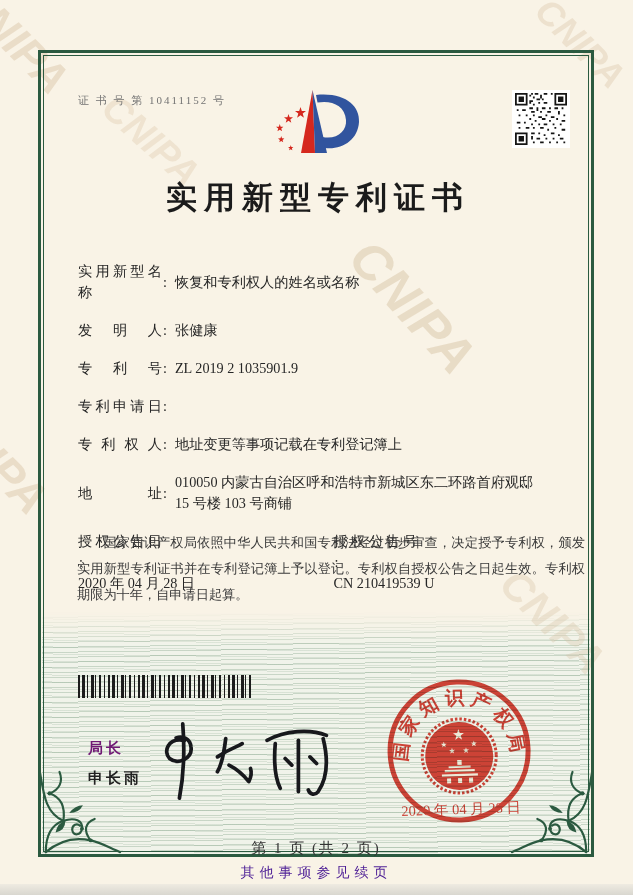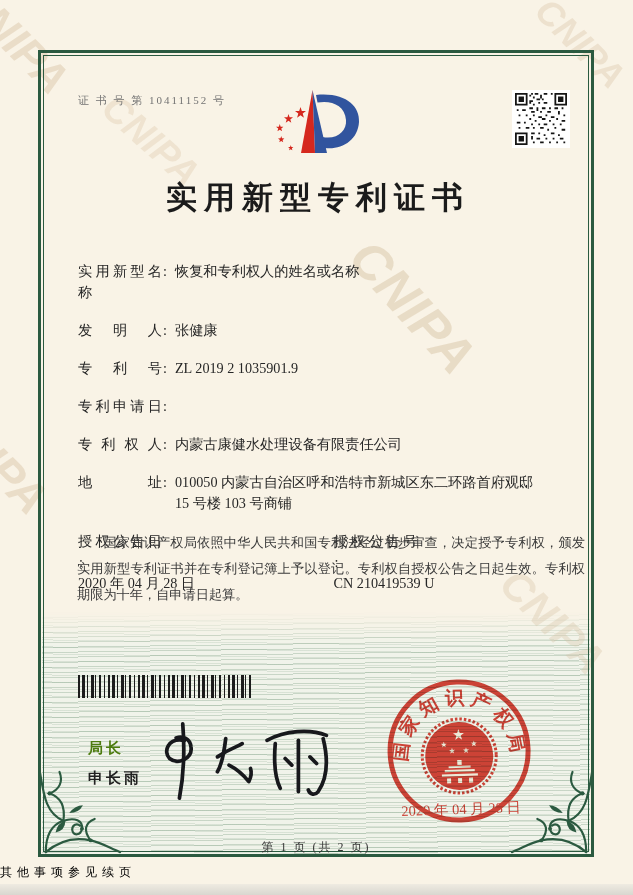--- a/index.html
+++ b/index.html
@@ -49,21 +49,21 @@
   
   .cert-no{position:absolute;left:37px;top:40px;font-size:11px;letter-spacing:2px;color:#737373;}
   .qr{position:absolute;left:471px;top:37px;width:58px;height:58px;background:#fff;padding:3px;box-sizing:border-box;}
   .logo{position:absolute;left:224px;top:36px;width:102px;height:86px;}
   .title{
     position:absolute;left:2px;top:124px;width:100%;text-align:center;
     font-size:31px;font-weight:bold;letter-spacing:7px;color:#1b1b1b;
   }
   
   .fields{position:absolute;left:37px;top:208px;width:500px;font-size:14.2px;line-height:21px;color:#262626;}
-  .row{margin-bottom:17px;display:flex;align-items:flex-start;}
+  .row{margin-bottom:17px;display:flex;align-items:center;}
   .flabel{display:inline-block;width:84px;text-align:justify;text-align-last:justify;flex:none;}
   .fcolon{flex:none;margin:0 8px 0 1px;}
   .fvalue{display:inline-block;max-width:360px;}
   .grant-row{display:block;margin-bottom:0;}
   .pair{display:inline-flex;align-items:flex-start;flex-direction:column;}
   .pair.first{width:252px;}
   
   .paras{position:absolute;left:36px;top:477px;width:508px;font-size:13.2px;line-height:26px;
          text-align:justify;color:#3a3a3a;}
   .paras p{margin:0;text-indent:2em;}
@@ -73,27 +73,27 @@
     background:repeating-linear-gradient(90deg,
       #1c1c1c 0px,#1c1c1c 2px,transparent 2px,transparent 4px,
       #1c1c1c 4px,#1c1c1c 7px,transparent 7px,transparent 9px,
       #1c1c1c 9px,#1c1c1c 10px,transparent 10px,transparent 13px,
       #1c1c1c 13px,#1c1c1c 16px,transparent 16px,transparent 17px,
       #1c1c1c 17px,#1c1c1c 18px,transparent 18px,transparent 21px,
       #1c1c1c 21px,#1c1c1c 23px,transparent 23px,transparent 26px,
       #1c1c1c 26px,#1c1c1c 27px,transparent 27px,transparent 30px);
   }
   
-  .director-title{position:absolute;left:47px;top:686px;font-size:15px;font-weight:bold;letter-spacing:3px;color:#4d7c0f;}
+  .director-title{position:absolute;left:47px;top:686px;font-size:15px;font-weight:bold;letter-spacing:3px;color:#701a75;}
   .director-name{position:absolute;left:47px;top:716px;font-size:15px;font-weight:bold;letter-spacing:3px;color:#222;}
   .signature{position:absolute;left:112px;top:660px;width:190px;height:96px;}
   .seal{position:absolute;left:343px;top:621px;width:150px;height:150px;mix-blend-mode:multiply;opacity:.93;transform:rotate(-2deg);}
   
-  .page-ind{position:absolute;left:0;top:786px;width:100%;text-align:center;font-size:12px;letter-spacing:2px;color:#333;}
-  .continuation{position:absolute;left:0;top:864px;width:100%;text-align:left;font-size:12px;letter-spacing:5px;color:#000000;}
+  .page-ind{position:absolute;left:0;top:786px;width:100%;text-align:center;font-size:15px;letter-spacing:2px;color:#333;}
+  .continuation{position:absolute;left:0;top:864px;width:100%;text-align:center;font-size:14px;letter-spacing:5px;color:#4c1d95;}
 </style>
 </head>
 <body>
 
 <div class="guilloche"></div>
 
 <span class="wm wm1">CNIPA</span>
 <span class="wm wm2">CNIPA</span>
 <span class="wm wm3">CNIPA</span>
 <span class="wm wm4">CNIPA</span>
@@ -181,21 +181,21 @@
         <span class="fcolon">:</span>
         <span class="fvalue">ZL 2019 2 1035901.9</span>
     </div>
     <div class="row">
       <span class="flabel">专利申请日</span>
         <span class="fcolon">:</span>
     </div>
     <div class="row">
       <span class="flabel">专利权人</span>
         <span class="fcolon">:</span>
-        <span class="fvalue">内蒙古康健水处理设备有限责任公司</span>
+        <span class="fvalue">地址变更等事项记载在专利登记簿上</span>
     </div>
     <div class="row">
       <span class="flabel">地址</span>
         <span class="fcolon">:</span>
         <span class="fvalue">010050 内蒙古自治区呼和浩特市新城区东二环路首府观邸 15 号楼 103 号商铺</span>
     </div>
     <div class="row grant-row">
       <span class="pair first">
         <span class="flabel">授权公告日</span>
           <span class="fcolon">:</span>

